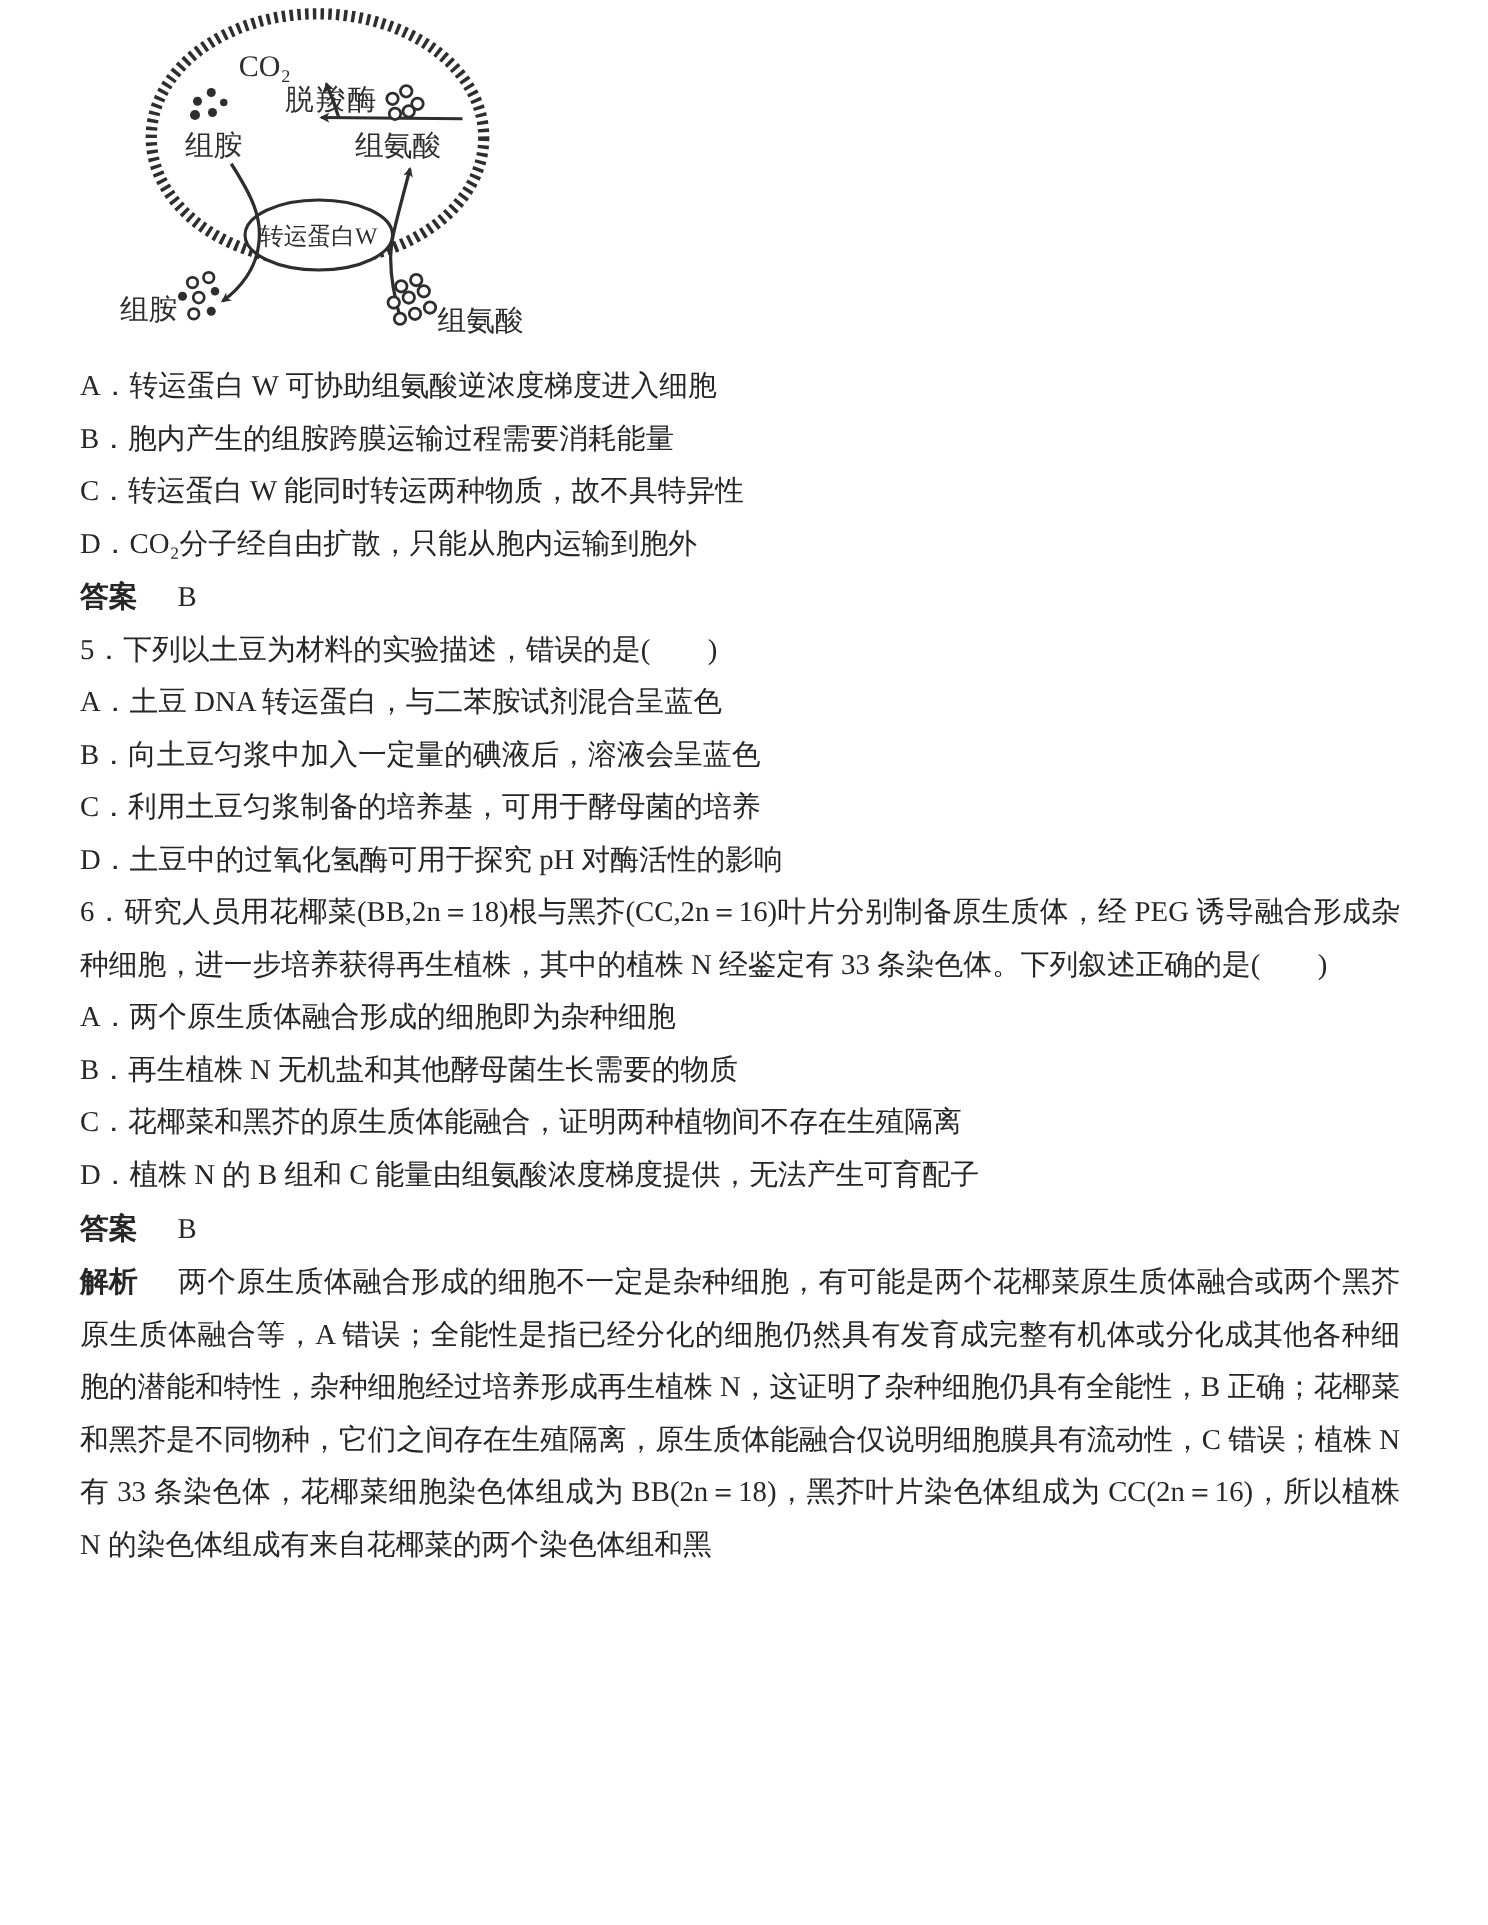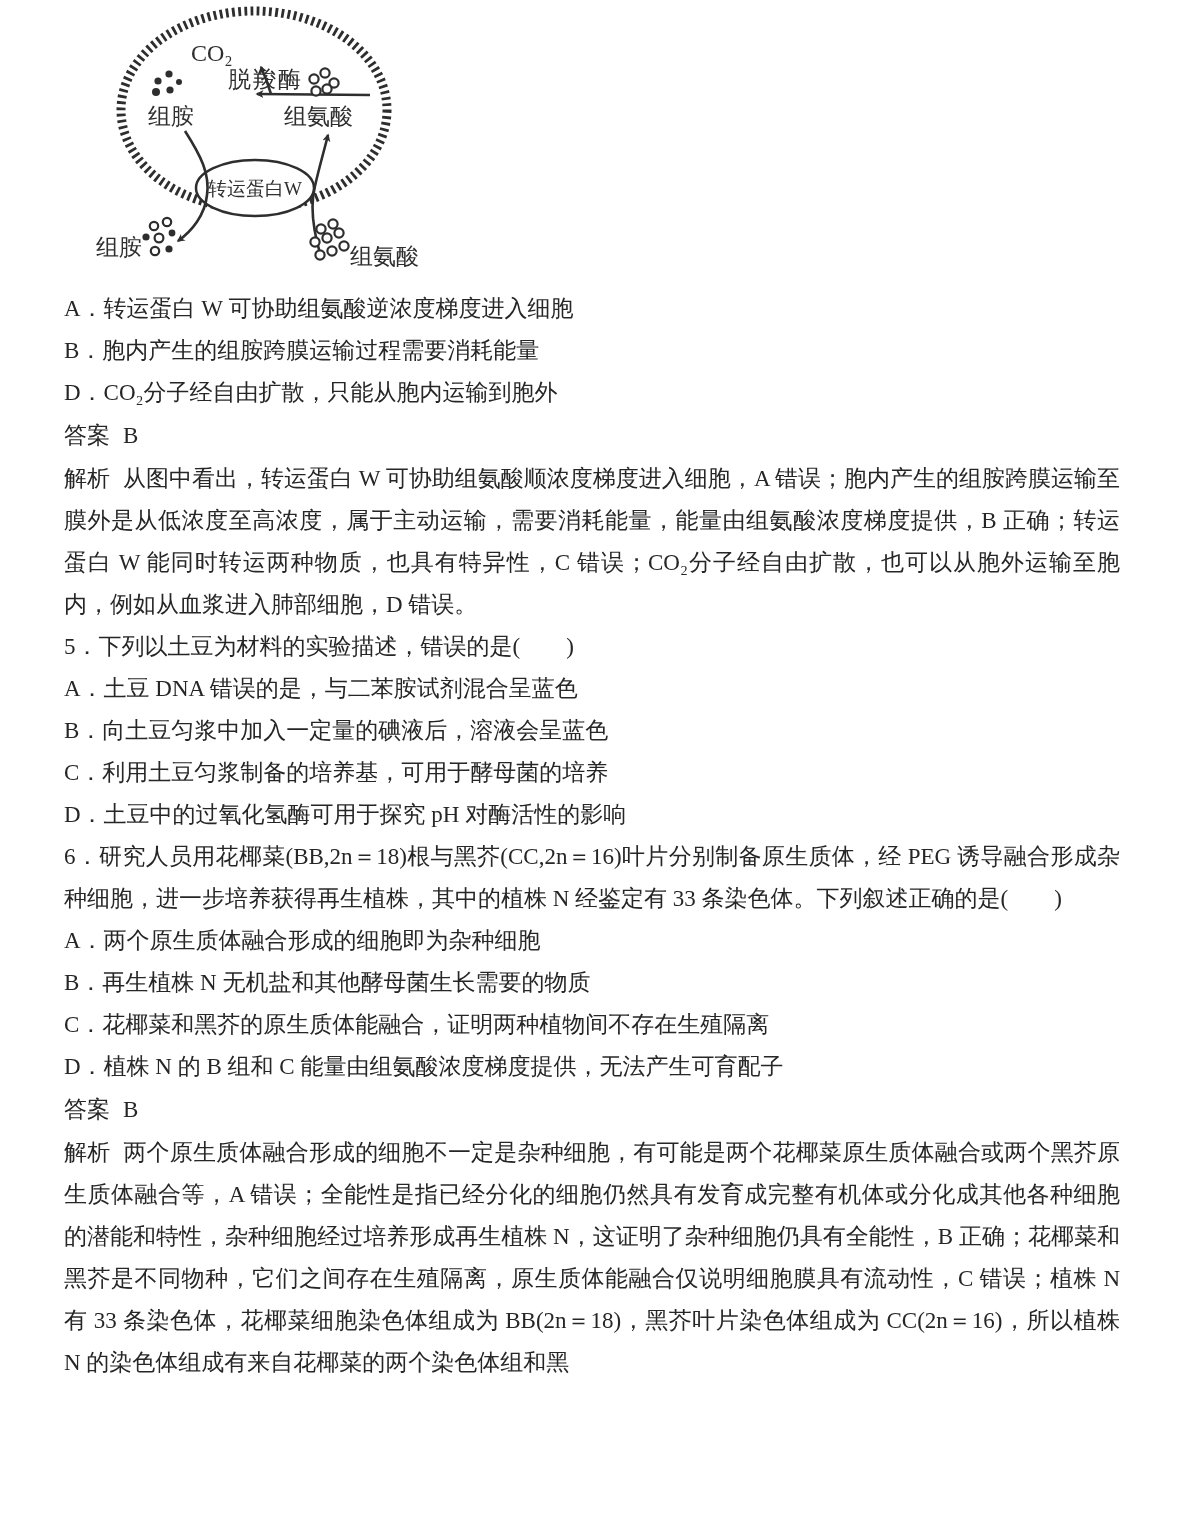--- a/index.html
+++ b/index.html
@@ -19,22 +19,22 @@
     fill:#2e2e2e;
   }
   .flow {
     position:absolute; left:64px; top:288px; width:1056px;
     font-size:23px; line-height:42px;
   }
   .line { margin:0; white-space:nowrap; }
   .para { margin:0; text-align:justify; }
   .hlabel {
     font-family:"Liberation Sans","DejaVu Sans",sans-serif;
-    font-weight:400;
-    margin-right:13px;
+    font-weight:700;
+    margin-right:32px;
   }
   .ansletter { letter-spacing:0.5px; }
 </style>
 </head>
 <body>
 
 <svg class="diagram" width="392" height="276" viewBox="0 0 392 276">
   <defs>
     <marker id="ah" markerWidth="9" markerHeight="9" refX="6.5" refY="4" orient="auto" markerUnits="userSpaceOnUse">
       <path d="M0,0 L8,4 L0,8 L2.2,4 Z" fill="#2e2e2e"></path>
@@ -96,28 +96,28 @@
   <text x="226" y="120" font-size="23">组氨酸</text>
   <text x="197" y="191" font-size="19" text-anchor="middle">转运蛋白W</text>
   <text x="38" y="251" font-size="23">组胺</text>
   <text x="292" y="260" font-size="23">组氨酸</text>
 </svg>
 
 <div class="flow">
 
   <p class="line">A．转运蛋白 W 可协助组氨酸逆浓度梯度进入细胞</p>
   <p class="line">B．胞内产生的组胺跨膜运输过程需要消耗能量</p>
+  <p class="line">C．转运蛋白 W 能同时转运两种物质，故不具特异性</p>
   <p class="line">D．CO₂分子经自由扩散，只能从胞内运输到胞外</p>
 
   <p class="line"><span class="hlabel">答案</span><span class="ansletter">B</span></p>
 
-  <p class="para"><span class="hlabel">解析</span><span>从图中看出，转运蛋白 W 可协助组氨酸顺浓度梯度进入细胞，A 错误；胞内产生的组胺跨膜运输至膜外是从低浓度至高浓度，属于主动运输，需要消耗能量，能量由组氨酸浓度梯度提供，B 正确；转运蛋白 W 能同时转运两种物质，也具有特异性，C 错误；CO₂分子经自由扩散，也可以从胞外运输至胞内，例如从血浆进入肺部细胞，D 错误。</span></p>
 
   <p class="line">5．下列以土豆为材料的实验描述，错误的是(　　)</p>
-  <p class="line">A．土豆 DNA 错误的是，与二苯胺试剂混合呈蓝色</p>
+  <p class="line">A．土豆 DNA 转运蛋白，与二苯胺试剂混合呈蓝色</p>
   <p class="line">B．向土豆匀浆中加入一定量的碘液后，溶液会呈蓝色</p>
   <p class="line">C．利用土豆匀浆制备的培养基，可用于酵母菌的培养</p>
   <p class="line">D．土豆中的过氧化氢酶可用于探究 pH 对酶活性的影响</p>
 
 
 
   <p class="para">6．研究人员用花椰菜(BB,2n＝18)根与黑芥(CC,2n＝16)叶片分别制备原生质体，经 PEG 诱导融合形成杂种细胞，进一步培养获得再生植株，其中的植株 N 经鉴定有 33 条染色体。下列叙述正确的是(　　)</p>
   <p class="line">A．两个原生质体融合形成的细胞即为杂种细胞</p>
   <p class="line">B．再生植株 N 无机盐和其他酵母菌生长需要的物质</p>
   <p class="line">C．花椰菜和黑芥的原生质体能融合，证明两种植物间不存在生殖隔离</p>

